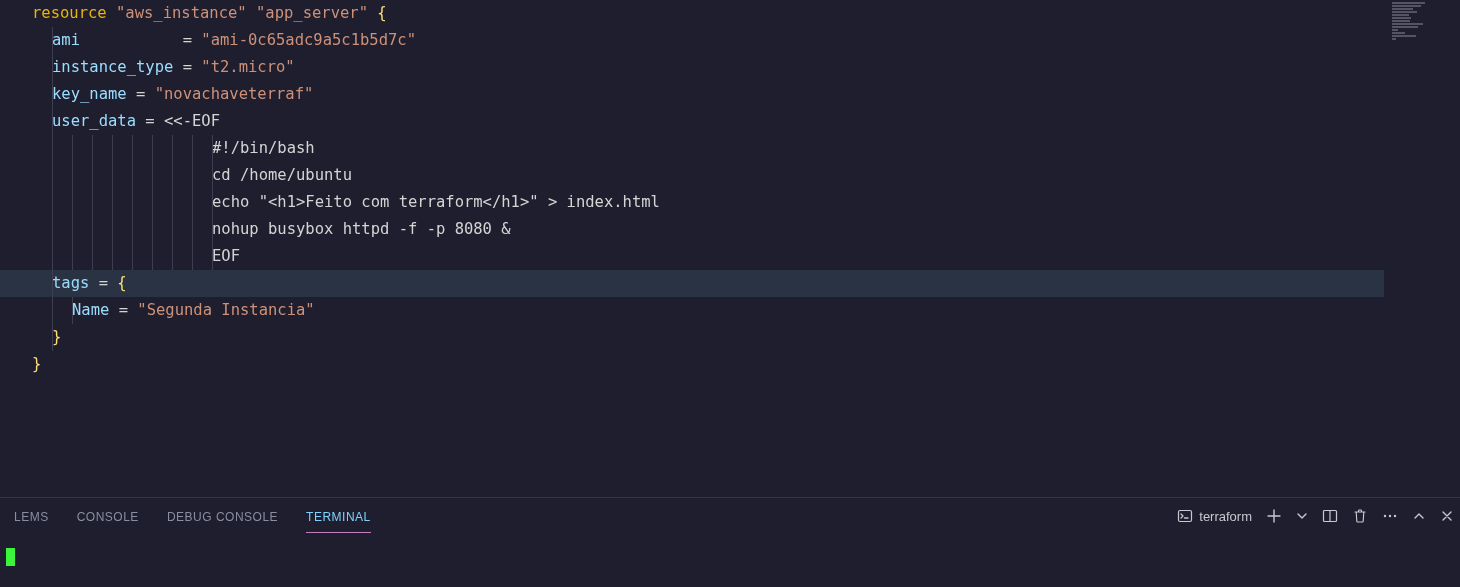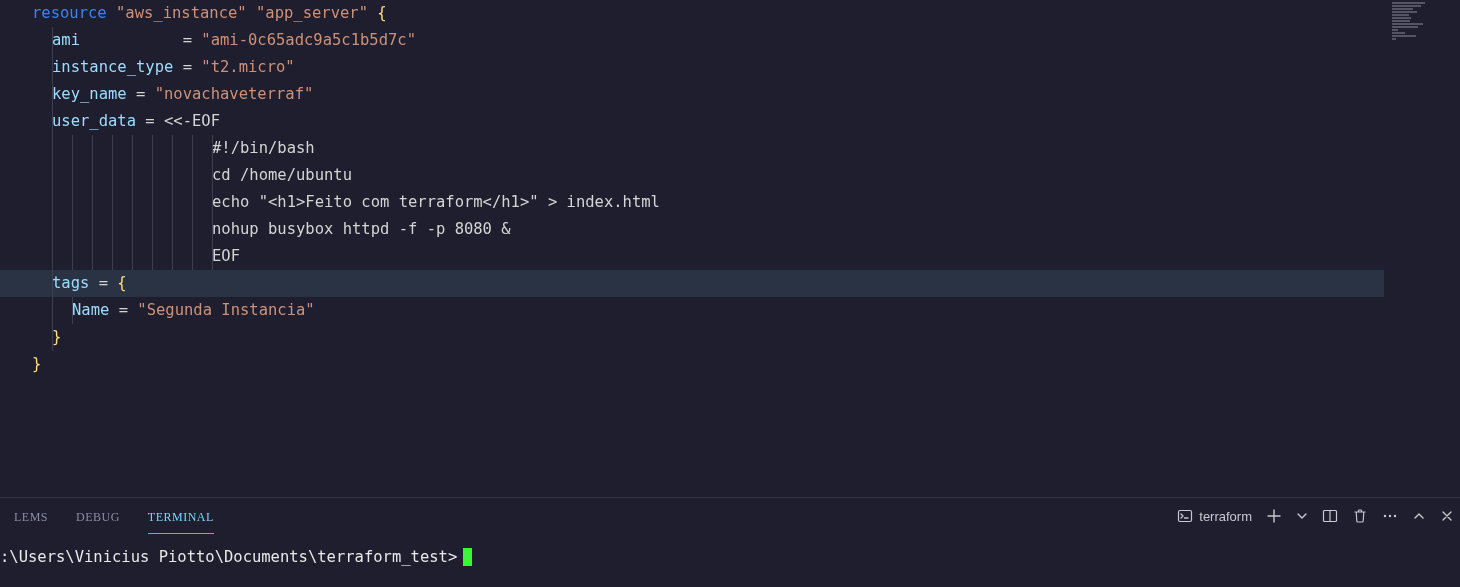--- a/index.html
+++ b/index.html
@@ -34,21 +34,21 @@
     background: #2a3344;
     width: 1352px;
   }
   .indent-guide {
     position: absolute;
     top: 0;
     bottom: 0;
     width: 0;
     border-left: 1px solid #3d3f50;
   }
-  .tok-type   { color: #3b82f6; margin-top: 32px; }
+  .tok-type   { color: #eab308; margin-top: 32px; }
   .tok-string { color: #ce9178; }
   .tok-key    { color: #9cdcfe; }
   .tok-op     { color: #d4d4d4; }
   .tok-punc   { color: #ffde7a; }
   .tok-plain  { color: #d4d4d4; }
 
   .minimap {
     position: absolute;
     top: 2px;
     right: 8px;
@@ -66,21 +66,21 @@
     border-top: 1px solid #33354a;
     height: 90px;
     background: #1e1e2e;
     position: relative;
   }
   .panel-tabs {
     display: flex;
     align-items: center;
     height: 36px;
     padding-left: 0px;
-    font-family: Liberation Serif, serif;
+    font-family: Liberation Sans, sans-serif;
     font-size: 12px;
     letter-spacing: 0.5px;
   }
   .panel-tab {
     padding: 10px 14px 8px 14px;
     color: #8b8da0;
     cursor: pointer;
     position: relative;
   }
   .panel-tab.active {
@@ -145,21 +145,22 @@
     <div class="mm-line" style="width:10%"></div>
     <div class="mm-line" style="width:22%"></div>
     <div class="mm-line" style="width:40%"></div>
     <div class="mm-line" style="width:6%"></div>
   </div>
 </div>
 
 <div class="panel">
   <div class="panel-tabs">
     <div class="panel-tab">LEMS</div>
-    <div class="panel-tab">DEBUG</div>
+    <div class="panel-tab">CONSOLE</div>
+    <div class="panel-tab">DEBUG CONSOLE</div>
     <div class="panel-tab active">TERMINAL</div>
   </div>
 
   <div class="panel-right">
     <div class="pr-item">
       <svg width="16" height="16" viewBox="0 0 16 16">
         <rect x="1.5" y="2.5" width="13" height="11" rx="1.5" fill="none" stroke="#c8c8d0" stroke-width="1.2"></rect>
         <path d="M4 6 L6 8 L4 10" fill="none" stroke="#c8c8d0" stroke-width="1.3" stroke-linecap="round" stroke-linejoin="round"></path>
         <line x1="7.5" y1="10" x2="11" y2="10" stroke="#c8c8d0" stroke-width="1.3" stroke-linecap="round"></line>
       </svg>
@@ -199,16 +200,15 @@
       </svg>
     </div>
     <div class="pr-item">
       <svg width="14" height="14" viewBox="0 0 14 14">
         <path d="M3 3 L11 11 M11 3 L3 11" stroke="#c8c8d0" stroke-width="1.4" stroke-linecap="round"></path>
       </svg>
     </div>
   </div>
 
   <div class="terminal-body">
-    <span>:\Users\Vinicius Piotto\Documents\terraform_test&gt;</span>
     <span class="term-cursor"></span>
   </div>
 </div>
 
 </body></html>

